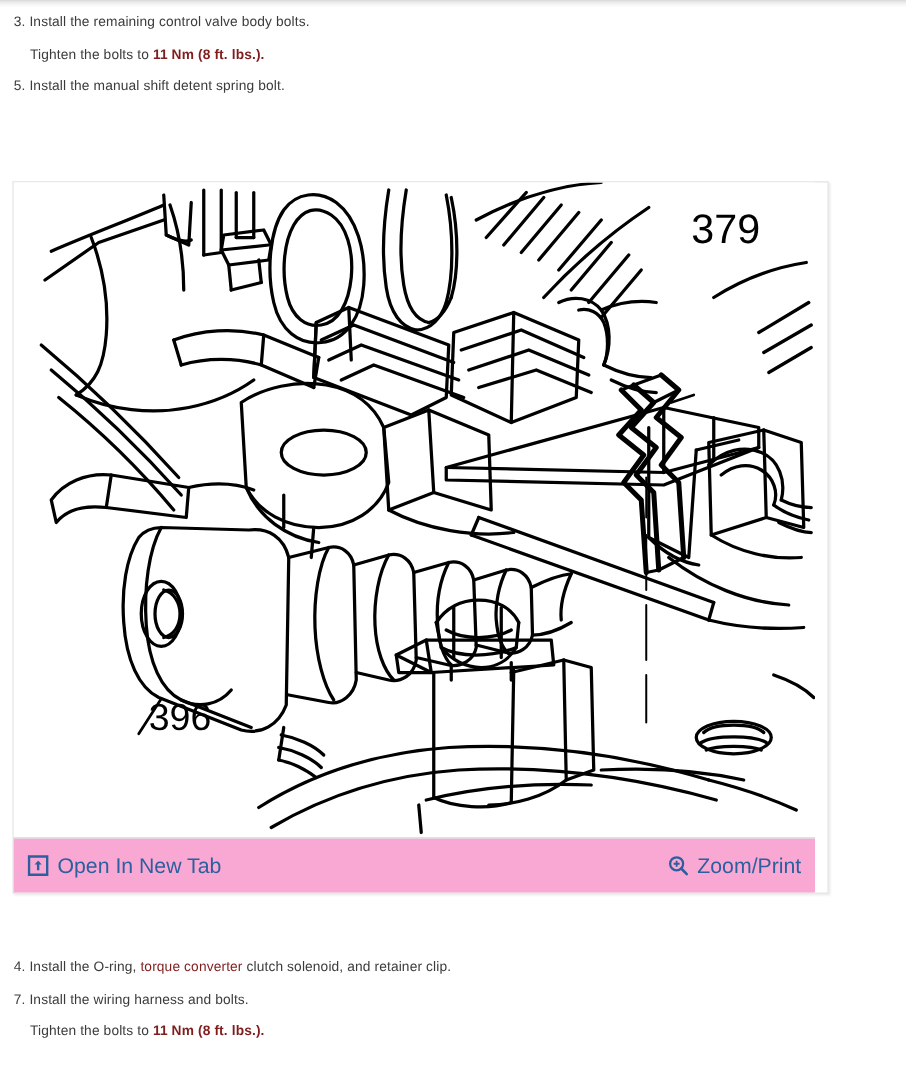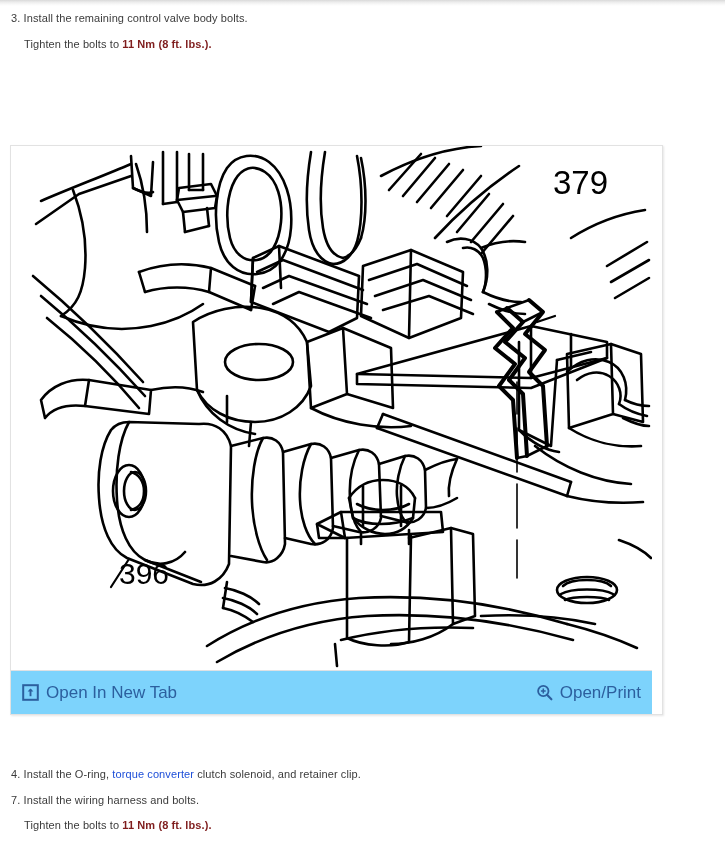--- a/index.html
+++ b/index.html
@@ -35,21 +35,21 @@
   #steps-bottom { top: 762px; }
 
   .step-line {
     white-space: pre;
   }
   .step-line.indent {
     padding-left: 13px;
   }
   .step-line b { font-weight: bold; color: #7f1d1d; }
   .linkish {
-    color: #1d4ed8;
+    color: #7f1d1d;
   }
 
   
   #figure-panel {
     position: absolute;
     left: 10px;
     top: 145px;
     width: 653px;
     height: 570px;
     background: #ffffff;
@@ -67,21 +67,21 @@
   }
   #figure-svg { display: block; }
 
   
   #figure-toolbar {
     position: absolute;
     left: 0;
     bottom: 0;
     width: 641px;
     height: 44px;
-    background: #7dd3fc;
+    background: #f9a8d4;
     border-top: 1px solid #dfe1e4;
     box-sizing: border-box;
     display: flex;
     align-items: center;
     justify-content: space-between;
     padding: 0 11px;
   }
   .tool-btn {
     display: flex;
     align-items: center;
@@ -95,20 +95,21 @@
   .tool-icon { display: flex; align-items: center; }
 </style>
 </head>
 <body>
 
 <div id="top-gradient"></div>
 
 <div class="steps" id="steps-top">
   <div class="step-line"><span>3. Install the remaining control valve body bolts.</span></div>
   <div class="step-line indent"><span>Tighten the bolts to </span><b>11 Nm (8 ft. lbs.).</b></div>
+  <div class="step-line"><span>5. Install the manual shift detent spring bolt.</span></div>
 </div>
 
 <div id="figure-panel">
 
   <div id="figure-image-wrap">
     <svg id="figure-svg" width="641" height="524" viewBox="0 0 641 524" xmlns="http://www.w3.org/2000/svg">
       <rect x="0" y="0" width="641" height="524" fill="#ffffff"></rect>
       <g fill="none" stroke="#000000" stroke-width="2.6" stroke-linecap="round" stroke-linejoin="round">
 
         <path d="M30 55 C 60 42, 92 30, 120 18"></path>
@@ -321,21 +322,21 @@
     </div>
 
     <div class="tool-btn">
       <span class="tool-icon">
         <svg width="17" height="17" viewBox="0 0 17 17" xmlns="http://www.w3.org/2000/svg">
           <circle cx="7.3" cy="7.0" r="5.2" fill="none" stroke="#2c5f9e" stroke-width="1.8"></circle>
           <path d="M11.0 10.8 L15.4 15.3" stroke="#2c5f9e" stroke-width="2.1" stroke-linecap="round" fill="none"></path>
           <path d="M7.3 4.6 L7.3 9.4 M4.9 7.0 L9.7 7.0" stroke="#2c5f9e" stroke-width="1.5" fill="none"></path>
         </svg>
       </span>
-      <span class="tool-label">Open/Print</span>
+      <span class="tool-label">Zoom/Print</span>
     </div>
 
   </div>
 </div>
 
 <div class="steps" id="steps-bottom">
   <div class="step-line"><span>4. Install the O-ring, </span><span class="linkish">torque converter</span><span> clutch solenoid, and retainer clip.</span></div>
   <div class="step-line"><span>7. Install the wiring harness and bolts.</span></div>
   <div class="step-line indent"><span>Tighten the bolts to </span><b>11 Nm (8 ft. lbs.).</b></div>
 </div>

